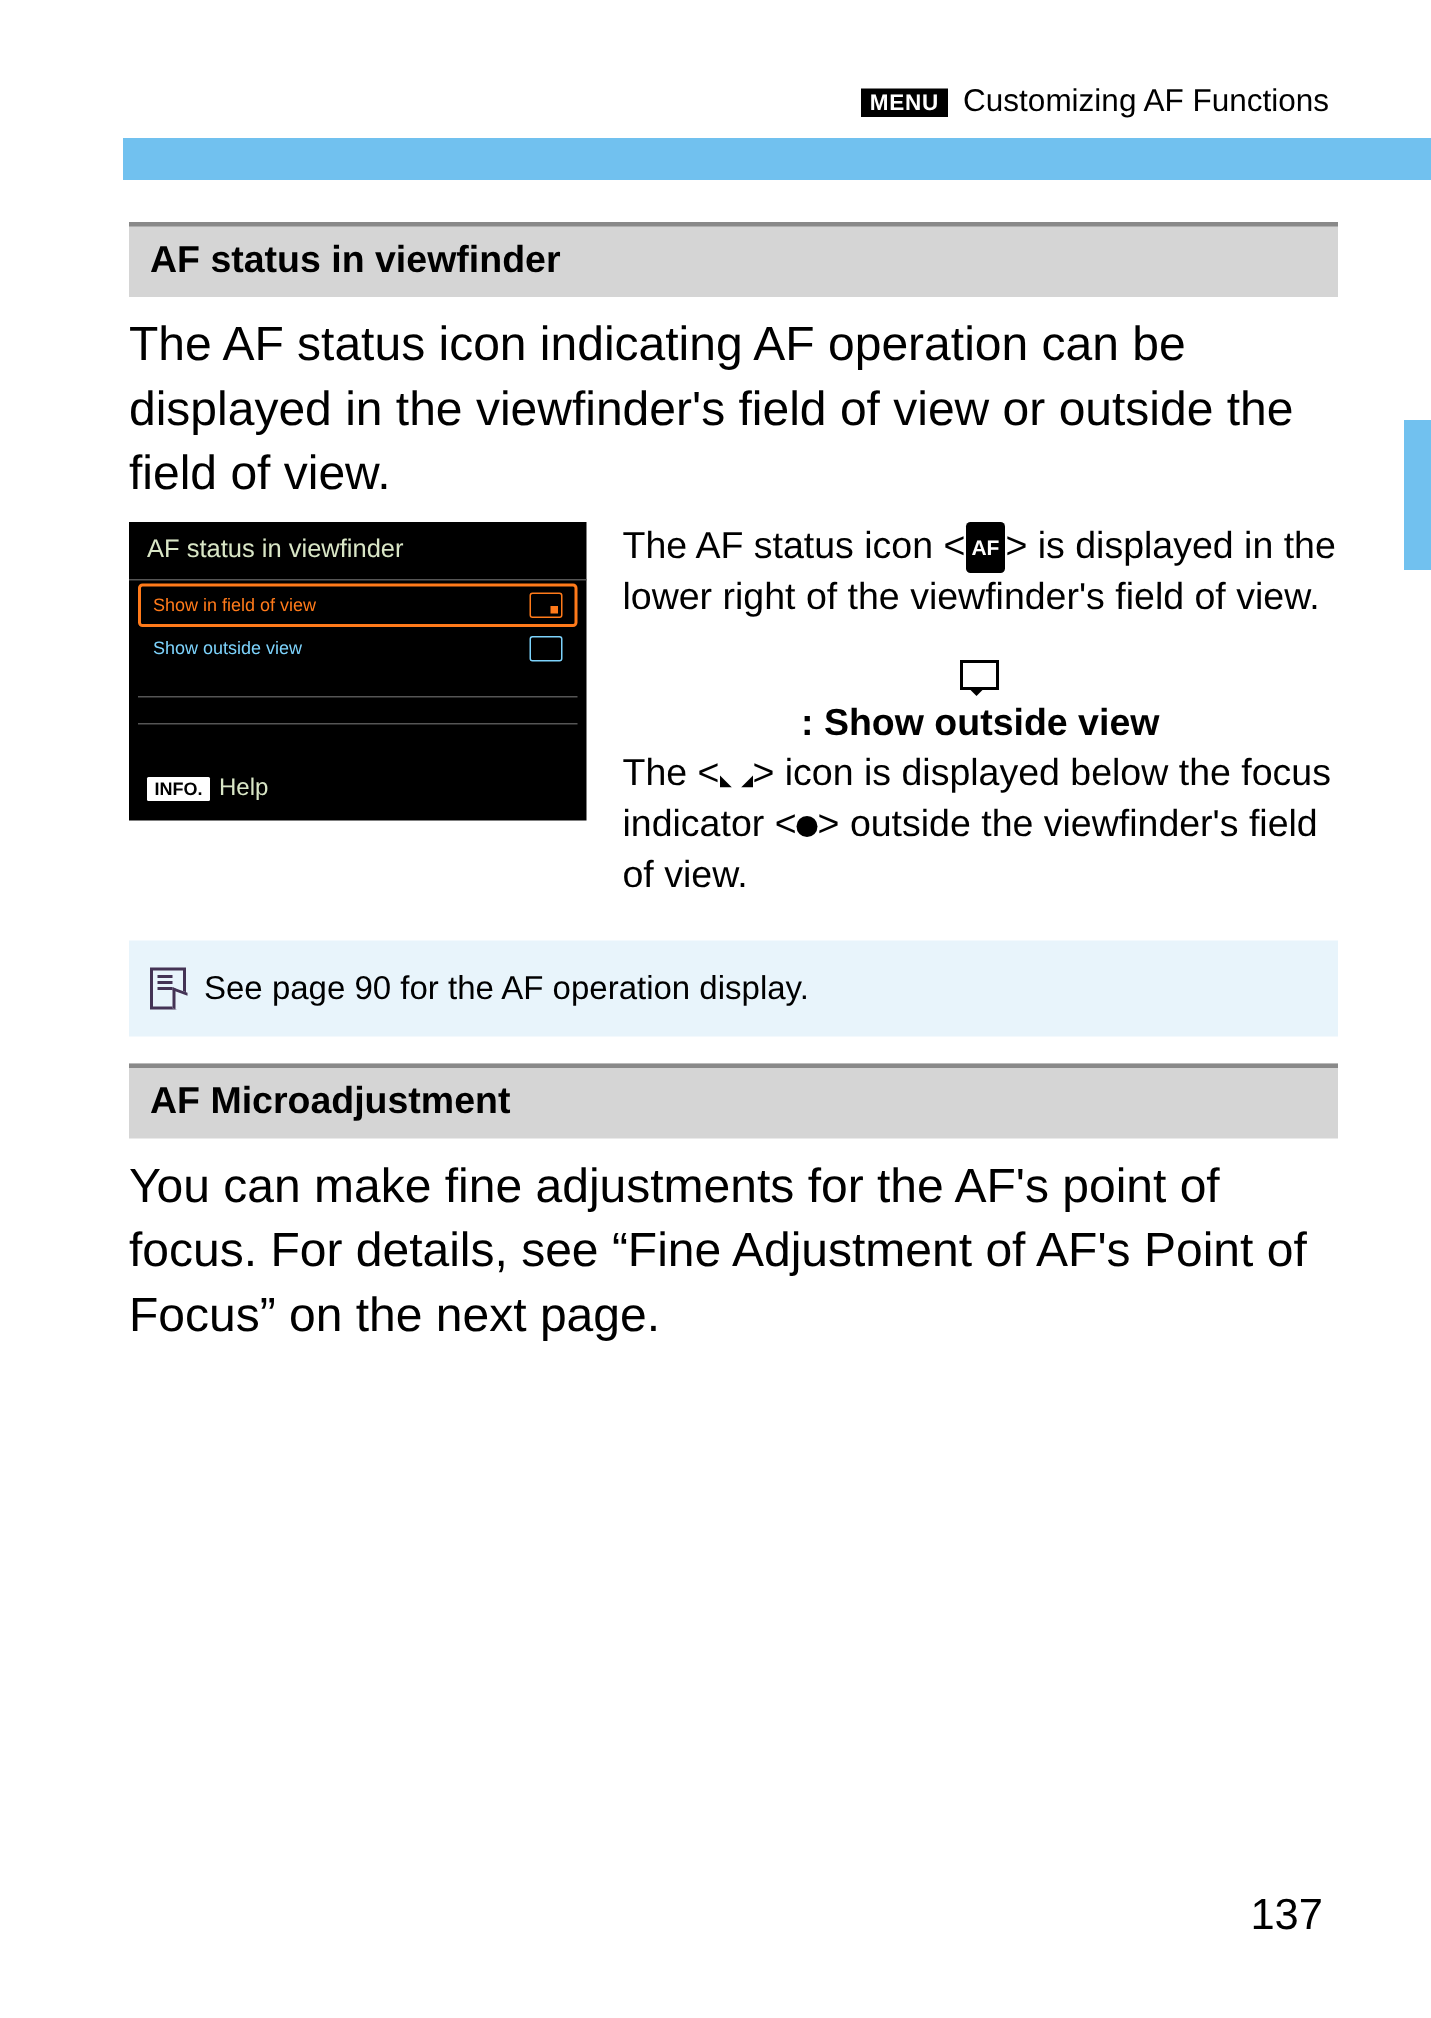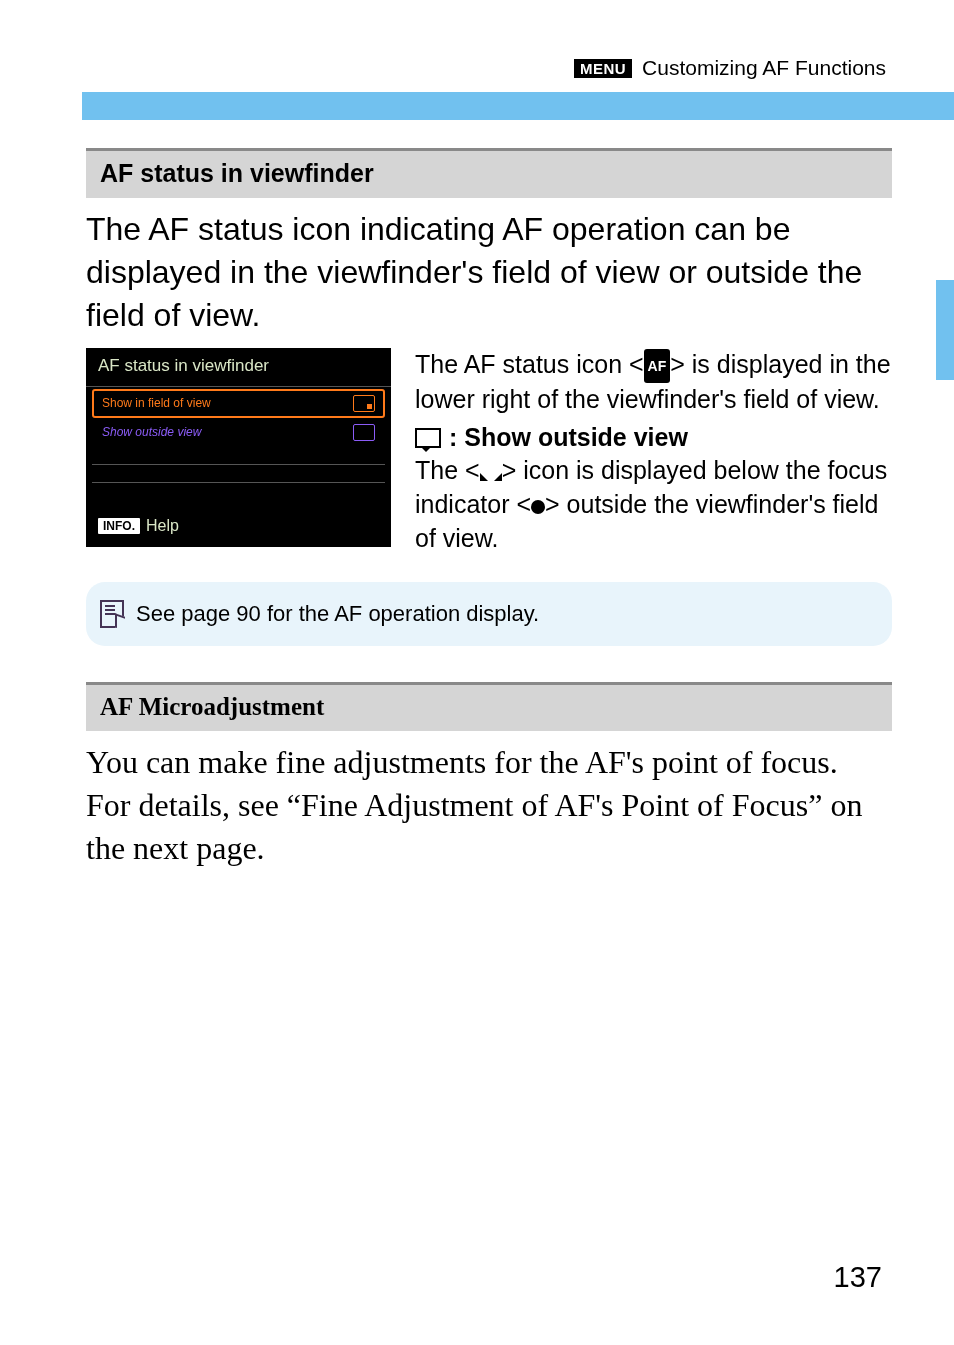--- a/index.html
+++ b/index.html
@@ -11,41 +11,41 @@
     .edge-tab { position: absolute; right: 0; top: 280px; width: 18px; height: 100px; background: #71c1ef; }
     .content { padding-top: 28px; }
     .section-title { background: #d5d5d5; border-top: 3px solid #898989; font-size: 25px; font-weight: bold; padding: 8px 14px 10px; margin-bottom: 8px; }
     .intro-text { font-size: 32px; line-height: 1.35; padding: 2px 2px 10px 0; }
     .row { display: flex; gap: 24px; align-items: flex-start; }
     .menu-shot { width: 305px; background: #000; font-family: Arial, sans-serif; padding: 0; }
     .menu-shot-title { color: #d9e6c6; font-size: 17px; padding: 8px 12px 10px; border-bottom: 1px solid #555; }
     .menu-list { padding: 2px 6px 6px; }
     .menu-item { display: flex; justify-content: space-between; align-items: center; font-size: 12px; padding: 4px 8px; }
     .menu-item.selected { color: #ff7a1a; border: 2px solid #ff7a1a; border-radius: 3px; }
-    .menu-item.unsel { color: #8b5cf6; border: 2px solid transparent; font-style: italic; }
+    .menu-item.unsel { color: #7dd3fc; border: 2px solid transparent; }
     .menu-icon-box { width: 22px; height: 17px; border: 1.5px solid currentColor; border-radius: 2px; position: relative; display: flex; align-items: center; justify-content: center; }
     .menu-icon-dot { width: 5px; height: 5px; background: currentColor; position: absolute; right: 2px; bottom: 2px; }
     .menu-spacer { height: 18px; border-bottom: 1px solid #555; }
     .menu-spacer:last-of-type { border-bottom: none; }
     .menu-help { display: flex; align-items: center; gap: 6px; padding: 10px 12px 12px; color: #d9e6c6; font-size: 16px; }
     .info-tag { background: #fff; color: #000; font-weight: bold; font-size: 12px; padding: 1px 5px; border-radius: 1px; }
     .options { flex: 1; font-size: 25px; line-height: 1.35; }
     .opt-heading { font-weight: bold; display: flex; align-items: center; gap: 6px; }
     .inline-icon-box { display: inline-flex; width: 26px; height: 20px; border: 2px solid #000; vertical-align: middle; position: relative; margin-right: 2px; }
     .inline-icon-box .corner { position: absolute; right: 2px; bottom: 2px; width: 6px; height: 6px; background: #000; }
     .inline-icon-outside { display: inline-flex; width: 26px; height: 20px; border: 2px solid #000; position: relative; vertical-align: middle; margin-right: 2px; }
     .inline-icon-outside::after { content: ""; position: absolute; left: 4px; bottom: -6px; width: 0; height: 0; border-left: 5px solid transparent; border-right: 5px solid transparent; border-top: 5px solid #000; }
     .af-badge { display: inline-flex; background: #000; color: #fff; font-size: 14px; font-weight: bold; border-radius: 3px; padding: 1px 4px; vertical-align: middle; align-items: center; justify-content: center; line-height: 1; height: 34px; }
     .tri-icon { display: inline-block; vertical-align: middle; }
     .dot-icon { display: inline-block; width: 14px; height: 14px; background: #000; border-radius: 50%; vertical-align: middle; }
-    .note-box { background: #e8f4fb; padding: 18px 14px 18px 14px; margin-top: 26px; display: flex; align-items: center; gap: 12px; font-size: 22px; border-radius: 19px; }
+    .note-box { background: #e8f4fb; padding: 18px 14px 18px 14px; margin-top: 26px; display: flex; align-items: center; gap: 12px; font-size: 22px; }
     .note-icon { width: 24px; height: 28px; border: 2px solid #435; position: relative; }
     .note-icon::before { content: ""; position: absolute; left: 3px; top: 3px; width: 10px; height: 2px; background: #435; box-shadow: 0 4px 0 #435, 0 8px 0 #435; }
     .note-icon::after { content: ""; position: absolute; right: -3px; bottom: -3px; width: 8px; height: 12px; background: #e8f4fb; border-left: 2px solid #435; border-top: 2px solid #435; transform: skewY(20deg); }
-    .section2 { margin-top: 36px; font-family: Liberation Serif, serif; }
+    .section2 { margin-top: 18px; }
     .page-num { position: absolute; bottom: 51px; right: 72px; font-size: 29px; }
   </style>
 </head>
 <body>
 
 <div class="edge-tab"></div>
 
 <div class="page">
 
   <div class="breadcrumb">
@@ -81,21 +81,21 @@
           <span class="info-tag">INFO.</span>
           <span>Help</span>
         </div>
       </div>
 
       <div class="options">
         <p>
           <span>The AF status icon &lt;</span><span class="af-badge">AF</span><span>&gt; is displayed in the lower right of the viewfinder's field of view.</span>
         </p>
 
-        <div class="opt-heading" style="margin-top:4px;">
+        <div class="opt-heading" style="margin-top:24px;flex-direction:column;">
           <span class="inline-icon-outside"></span>
           <span>: Show outside view</span>
         </div>
         <p>
           <span>The &lt;</span><svg class="tri-icon" width="22" height="16" viewBox="0 0 22 16">
               <polygon points="0,16 8,16 0,8" fill="#000"></polygon>
               <polygon points="22,16 14,16 22,8" fill="#000"></polygon>
             </svg><span>&gt; icon is displayed below the focus indicator &lt;</span><span class="dot-icon"></span><span>&gt; outside the viewfinder's field of view.</span>
         </p>
       </div>

